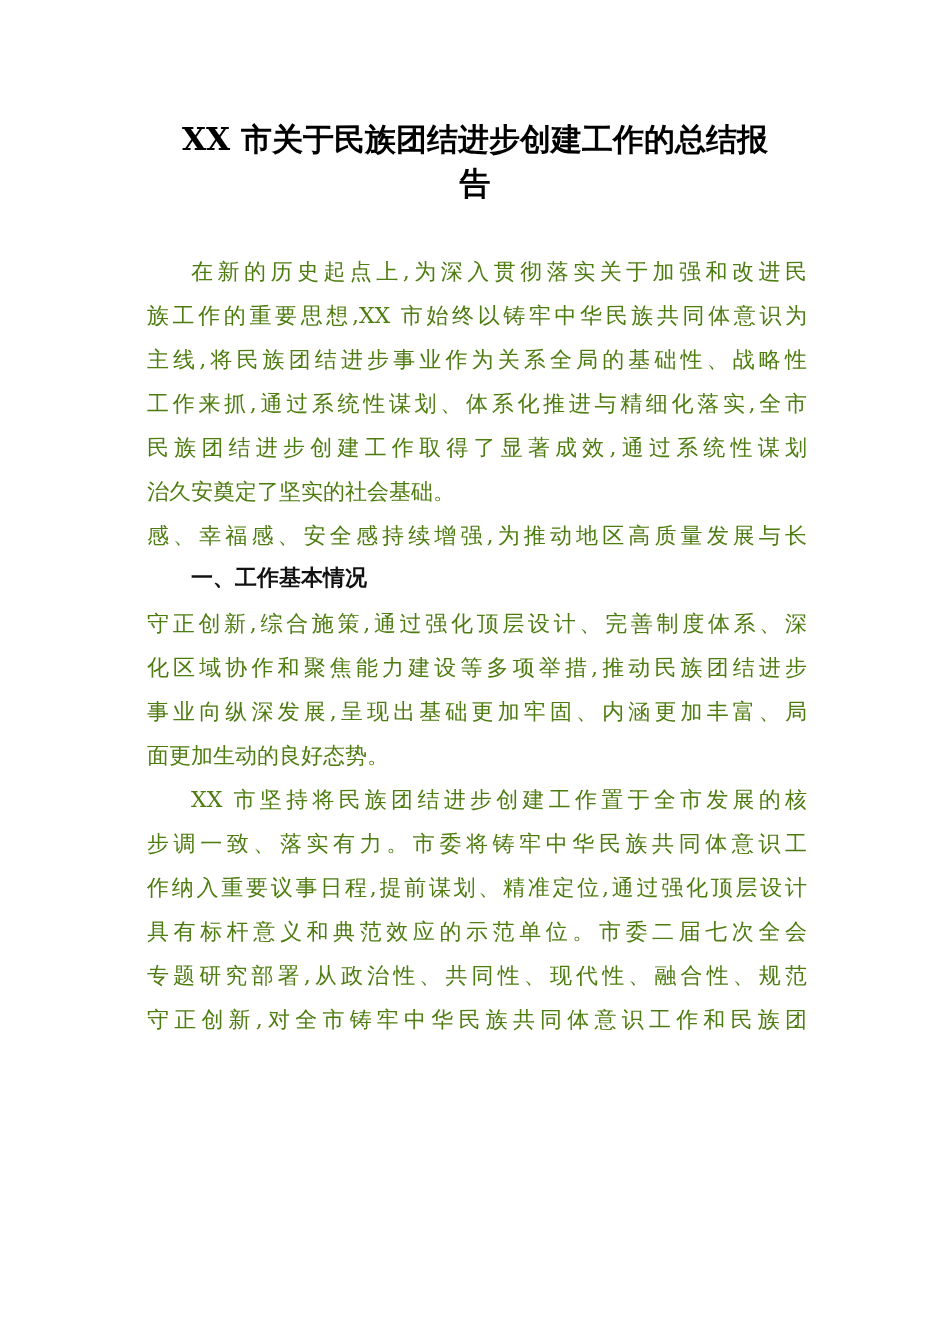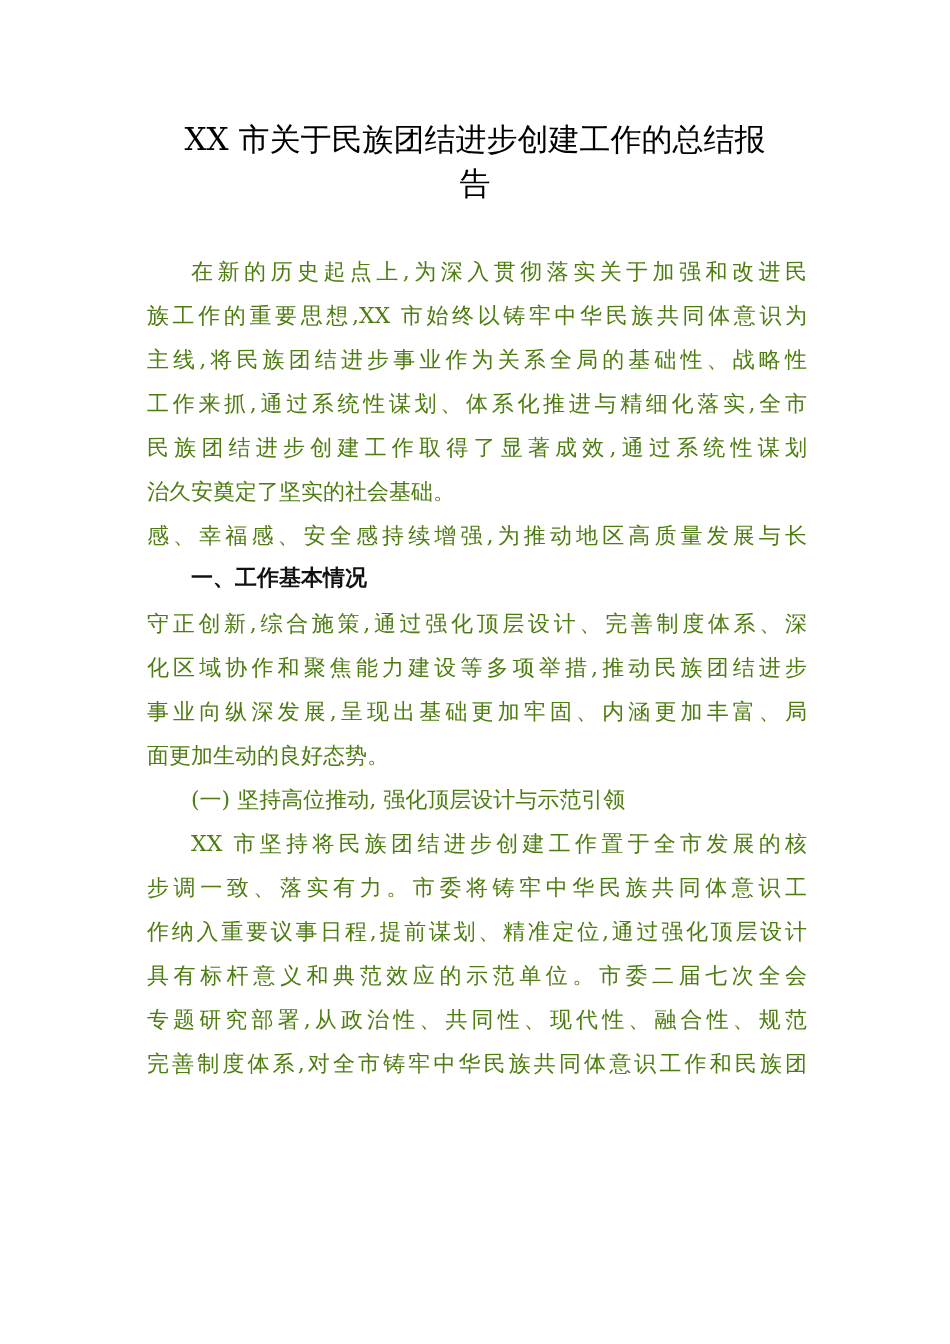--- a/index.html
+++ b/index.html
@@ -1,20 +1,20 @@
 <!DOCTYPE html>
 <html><head>
 <meta charset="utf-8">
 <style>
   html, body { margin: 0; padding: 0; background: #ffffff; }
   body { width: 950px; height: 1344px; position: relative; overflow: hidden;
          font-family: "DejaVu Serif", "Liberation Serif", serif; color: #111; }
   .page { position: absolute; left: 0; top: 0; width: 950px; height: 1344px; background: #fff; }
   .title { position: absolute; left: 140px; width: 670px; text-align: center;
-           font-family: "DejaVu Serif", serif; font-weight: normal; font-size: 31px; line-height: 44px;
+           font-family: "DejaVu Serif", serif; font-weight: bold; font-size: 31px; line-height: 44px;
            top: 117px; color: #000; }
   .title div { height: 44px; white-space: nowrap; }
   .body { position: absolute; left: 147px; top: 250px; width: 660px; }
   .line { height: 44px; line-height: 44px; font-size: 22px; white-space: nowrap;
           text-align: justify; text-align-last: justify; letter-spacing: 0; color: #4d7c0f; }
   .line.indent { padding-left: 44px; }
   .line.last { text-align-last: left; }
   .line.h1 { font-family: Liberation Mono, monospace; font-weight: bold; padding-left: 44px; text-align-last: left; color: #111; }
   .line.h2 { padding-left: 44px; text-align-last: left; }
 </style>
@@ -40,24 +40,23 @@
 
     <div class="line h1">一、工作基本情况</div>
 
     <div>
       <div class="line">守正创新,综合施策,通过强化顶层设计、完善制度体系、深</div>
       <div class="line">化区域协作和聚焦能力建设等多项举措,推动民族团结进步</div>
       <div class="line">事业向纵深发展,呈现出基础更加牢固、内涵更加丰富、局</div>
       <div class="line last">面更加生动的良好态势。</div>
     </div>
 
-    <div class="line h2">(一) 坚持高位推动, 强化顶层设计与示范引领</div>
 
     <div>
       <div class="line indent">XX 市坚持将民族团结进步创建工作置于全市发展的核</div>
       <div class="line">步调一致、落实有力。市委将铸牢中华民族共同体意识工</div>
       <div class="line">作纳入重要议事日程,提前谋划、精准定位,通过强化顶层设计</div>
       <div class="line">具有标杆意义和典范效应的示范单位。市委二届七次全会</div>
       <div class="line">专题研究部署,从政治性、共同性、现代性、融合性、规范</div>
-      <div class="line">完善制度体系,对全市铸牢中华民族共同体意识工作和民族团</div>
+      <div class="line">守正创新,对全市铸牢中华民族共同体意识工作和民族团</div>
     </div>
   </div>
 </div>
 
 </body></html>

